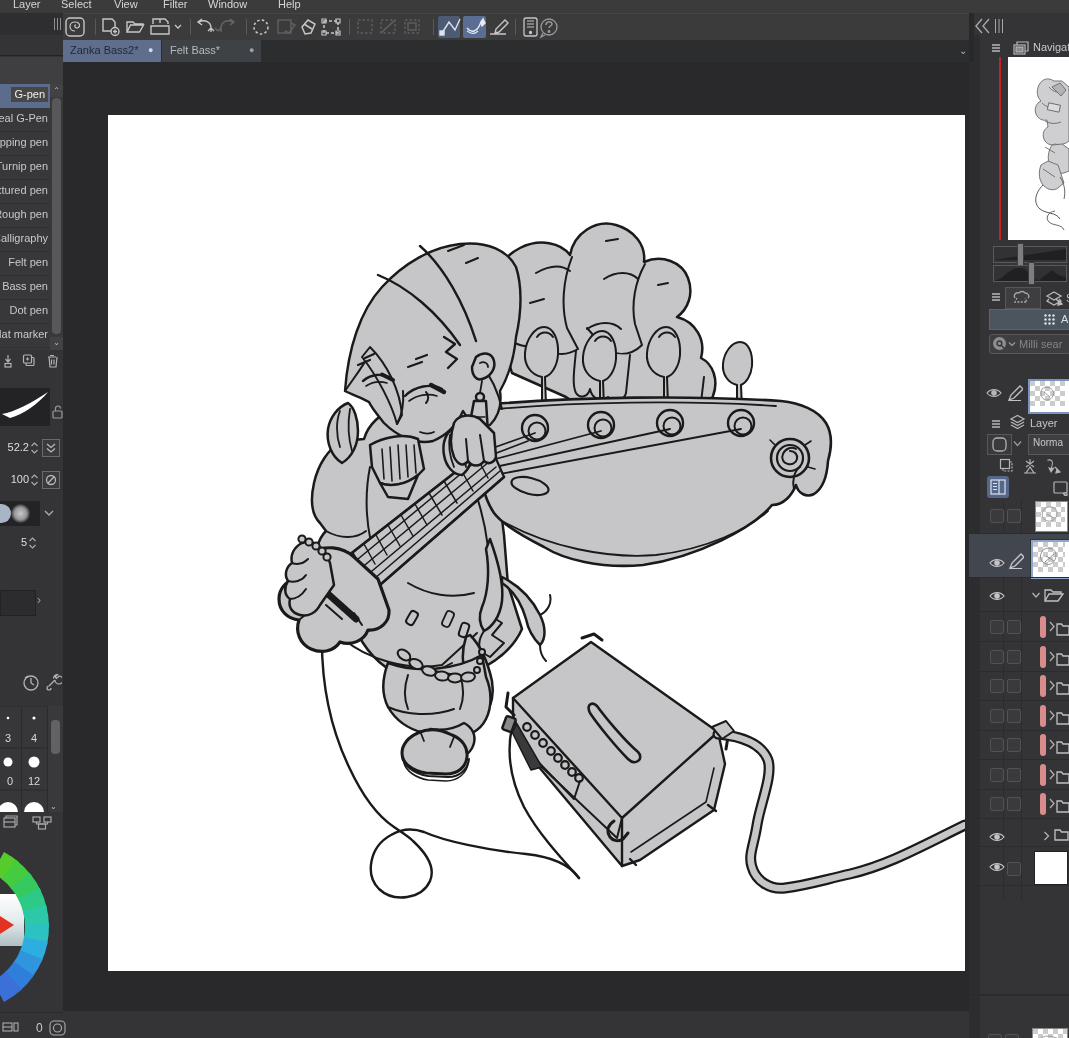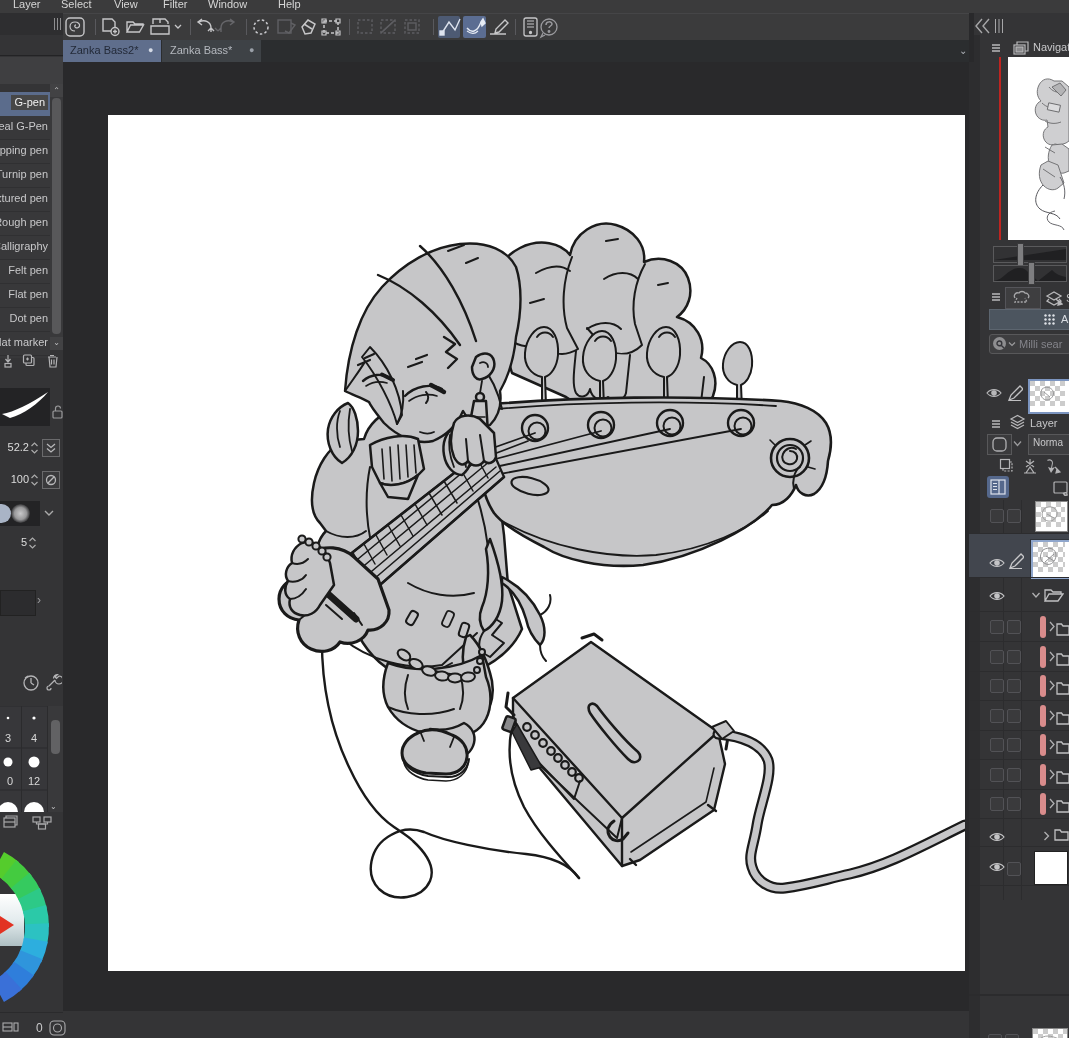--- a/index.html
+++ b/index.html
@@ -95,21 +95,21 @@
 <g fill="none" stroke="#9a9a9e" stroke-width="1.3">
         <circle cx="549" cy="13" r="8" fill="none"></circle>
         <path d="M546 11c0-4 6-4 6-1 0 2-3 2-3 4" stroke-width="1.5"></path>
         <circle cx="549" cy="17.5" r="0.8" fill="#9a9a9e"></circle>
         <path d="M543 19l-2 4 4-2" fill="#3b3b3c"></path>
       </g>
 </svg>
   </div>
 <div id="tabbar" class="abs">
 <div class="tab" style="left:0;width:98px;background:#5f6e8c;color:#20263240;"><span style="margin-left:7px;color:#232a38;">Zanka Bass2*</span><span style="position:absolute;left:85px;top:0;color:#d5dbe6;font-size:9px;">●</span></div>
-<div class="tab" style="left:99px;width:99px;background:#3e4246;color:#b4b8be;"><span style="margin-left:8px">Zanka Bass*</span><span style="position:absolute;left:87px;top:0;color:#9aa0a8;font-size:9px;">●</span></div>
+<div class="tab" style="left:99px;width:99px;background:#3e4246;color:#b4b8be;"><span style="margin-left:8px">Felt Bass*</span><span style="position:absolute;left:87px;top:0;color:#9aa0a8;font-size:9px;">●</span></div>
 <div style="position:absolute;left:896px;top:5px;color:#aeb2b8;font-size:10px;">⌄</div>
 </div>
 <div id="viewport" class="abs">
 <div id="canvas">
       <svg id="art" width="857" height="856" viewBox="0 0 857 856">
 <g fill="#c6c6c8" stroke="#1a1a1a" stroke-width="2.5" stroke-linejoin="round" stroke-linecap="round">
 
 <path d="M390 212 C376 180 386 146 412 133 C432 123 453 128 462 140 C466 118 488 104 508 110 C526 115 538 130 536 147 C554 139 574 147 580 163 C586 179 580 194 569 202 C588 207 598 225 593 243 C605 249 611 265 605 281 C599 295 585 301 573 297 C569 309 555 315 543 311 L534 305 C526 315 510 317 500 309 L458 282 L404 258 Z"></path>
 <path d="M464 142 C455 165 453 191 459 213 L470 234 C455 243 441 239 433 227 C421 235 405 231 399 219" fill="none" stroke-width="2"></path>
 <path d="M537 149 C527 167 523 189 527 209 L534 230 C522 242 504 242 494 230 L479 213" fill="none" stroke-width="2"></path>
@@ -296,21 +296,21 @@
 </div>
 <div id="leftcol" class="abs">
 
 <div class="abs" style="left:0;top:0;width:63px;height:22px;background:#2e2e30;"></div>
 <svg class="abs" style="left:53px;top:4px" width="9" height="14" viewBox="0 0 9 14">
       <path d="M1.5 1v12M4.5 1v12M7.5 1v12" stroke="#8e8e90" stroke-width="1"></path>
     </svg>
 <div class="abs" style="left:0;top:22px;width:63px;height:21px;background:#343436;border-bottom:1px solid #232325;box-sizing:border-box;"></div>
 <div class="abs" style="left:0;top:44px;width:63px;height:27px;background:#3f3f41;"></div>
 
-<div class="abs" id="penlist" style="left:0;top:71px;width:50px;height:266px;background:#38383a;overflow:hidden;font-size:11px;color:#c8c8ca;margin-top:8px;">
+<div class="abs" id="penlist" style="left:0;top:71px;width:50px;height:266px;background:#38383a;overflow:hidden;font-size:11px;color:#c8c8ca;">
 <div style="height:24px;background:#5b6c8c;position:relative;">
         <span style="position:absolute;right:2px;top:3px;background:#474747;color:#f0f0f0;padding:0 3px;height:15px;line-height:15px;">G-pen</span>
       </div>
 <div class="pen">
         <span>Real G-Pen</span>
       </div>
 <div class="pen">
         <span>Mapping pen</span>
       </div>
 <div class="pen">
@@ -322,21 +322,21 @@
 <div class="pen">
         <span>Rough pen</span>
       </div>
 <div class="pen">
         <span>Calligraphy</span>
       </div>
 <div class="pen">
         <span>Felt pen</span>
       </div>
 <div class="pen">
-        <span>Flat pen</span>
+        <span>Bass pen</span>
       </div>
 <div class="pen">
         <span>Dot pen</span>
       </div>
 <div class="pen">
         <span>Flat marker</span>
       </div>
 </div>
 
 <div class="abs" style="left:50px;top:71px;width:13px;height:266px;background:#39393b;">

